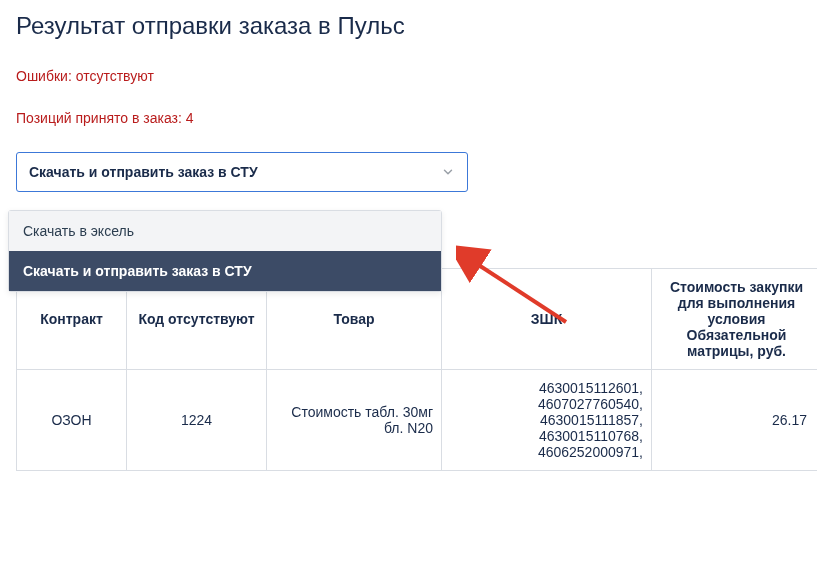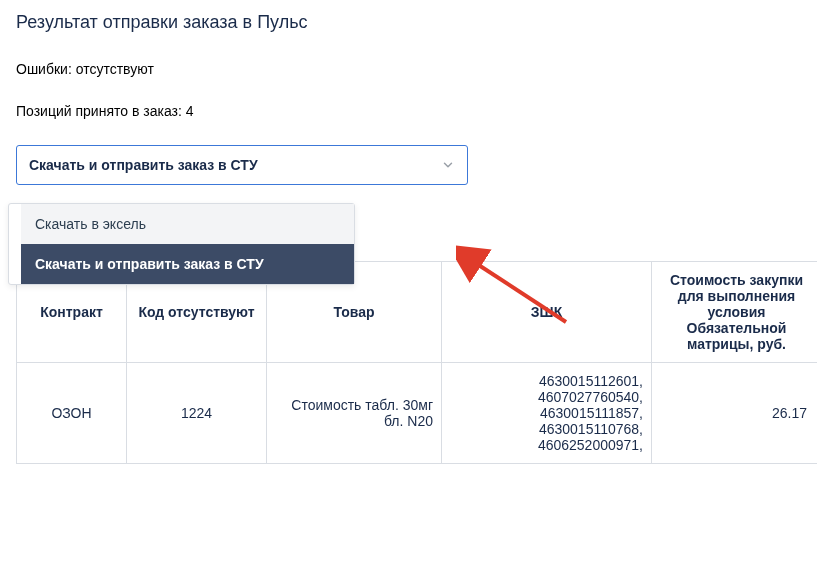--- a/index.html
+++ b/index.html
@@ -6,28 +6,28 @@
   body {
     margin: 0;
     padding: 12px 16px;
     font-family: Arial, Helvetica, sans-serif;
     font-size: 14px;
     color: #2c3e50;
     background: #fff;
     width: 817px;
   }
   h1.page-title {
-    font-size: 18px;
+    font-size: 24px;
     font-weight: 400;
     color: #1a2b4a;
     margin: 0 0 28px 0;
   }
   .info-line {
     font-size: 14px;
-    color: #000000;
+    color: #b91c1c;
     margin: 0 0 26px 0;
   }
   .select-label {
     font-size: 14px;
     color: #1a2b4a;
     margin: 36px 0 10px 0;
   }
   .select-wrap {
     position: relative;
     width: 452px;
@@ -52,27 +52,26 @@
     width: 14px; height: 14px;
     display: inline-flex;
     align-items: center;
     justify-content: center;
   }
   .chevron svg { display:block; }
   .dropdown {
     position: absolute;
     left: -8px;
     top: 58px;
-    width: 347px;
+    width: 434px;
     background: #fff;
     border: 1px solid #d9dde3;
     border-radius: 3px;
     box-shadow: 0 2px 6px rgba(0,0,0,0.08);
     z-index: 10;
-    padding-left: 12px;
   }
   .dropdown-item {
     padding: 12px 14px;
     font-size: 14px;
     cursor: pointer;
   }
   .dropdown-item.plain {
     background: #f3f4f6;
     color: #2c3e50;
   }

